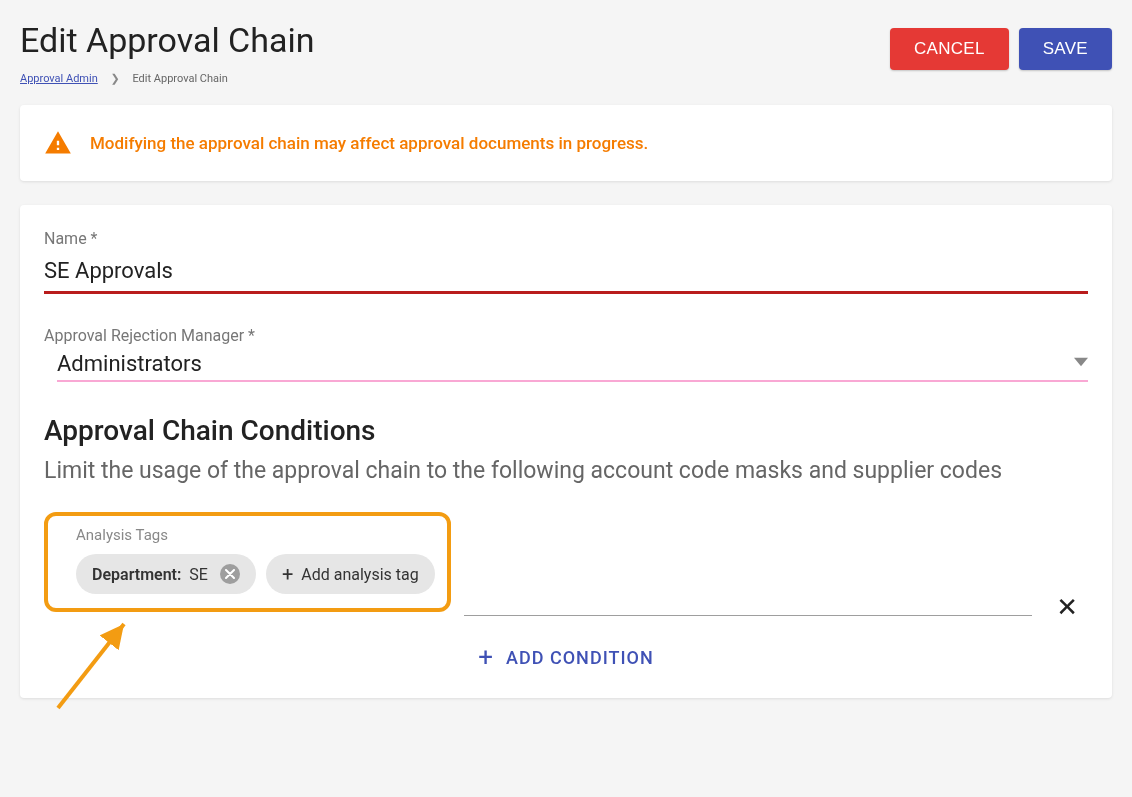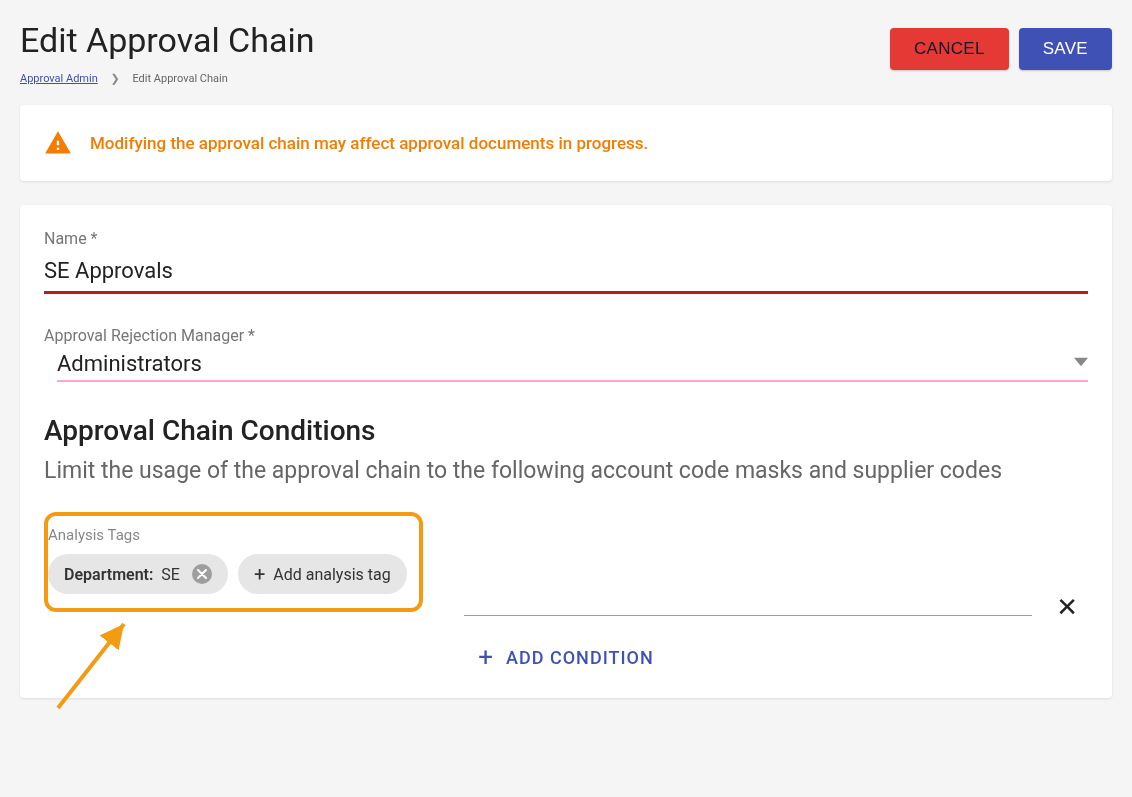--- a/index.html
+++ b/index.html
@@ -44,21 +44,21 @@
     border: none;
     border-radius: 4px;
     padding: 0 24px;
     height: 42px;
     font-size: 17px;
     font-weight: 500;
     cursor: pointer;
     letter-spacing: 0.3px;
     box-shadow: 0 1px 2px rgba(0,0,0,0.2);
   }
-  .btn-cancel { background: #e53935; color: #0f172a; }
+  .btn-cancel { background: #e53935; color: #ffffff; }
   .btn-save   { background: #3f51b5; color: #fff; }
 
   .card {
     background: #fff;
     border-radius: 4px;
     box-shadow: 0 1px 3px rgba(0,0,0,0.1);
     padding: 24px;
     margin-bottom: 24px;
   }
   .warning-card {
@@ -118,21 +118,21 @@
   }
   .section-sub {
     font-size: 23px;
     color: #666;
     margin-bottom: 28px;
   }
 
   .tags-group {
     border: 4px solid #f39c12;
     border-radius: 12px;
-    padding: 10px 12px 14px 0;
+    padding: 10px 12px 14px 28px;
     margin-bottom: 4px;
     display: inline-block;
     position: relative;
   }
   .tags-label {
     font-size: 15px;
     color: #888;
     margin-bottom: 10px;
     display: block;
   }

